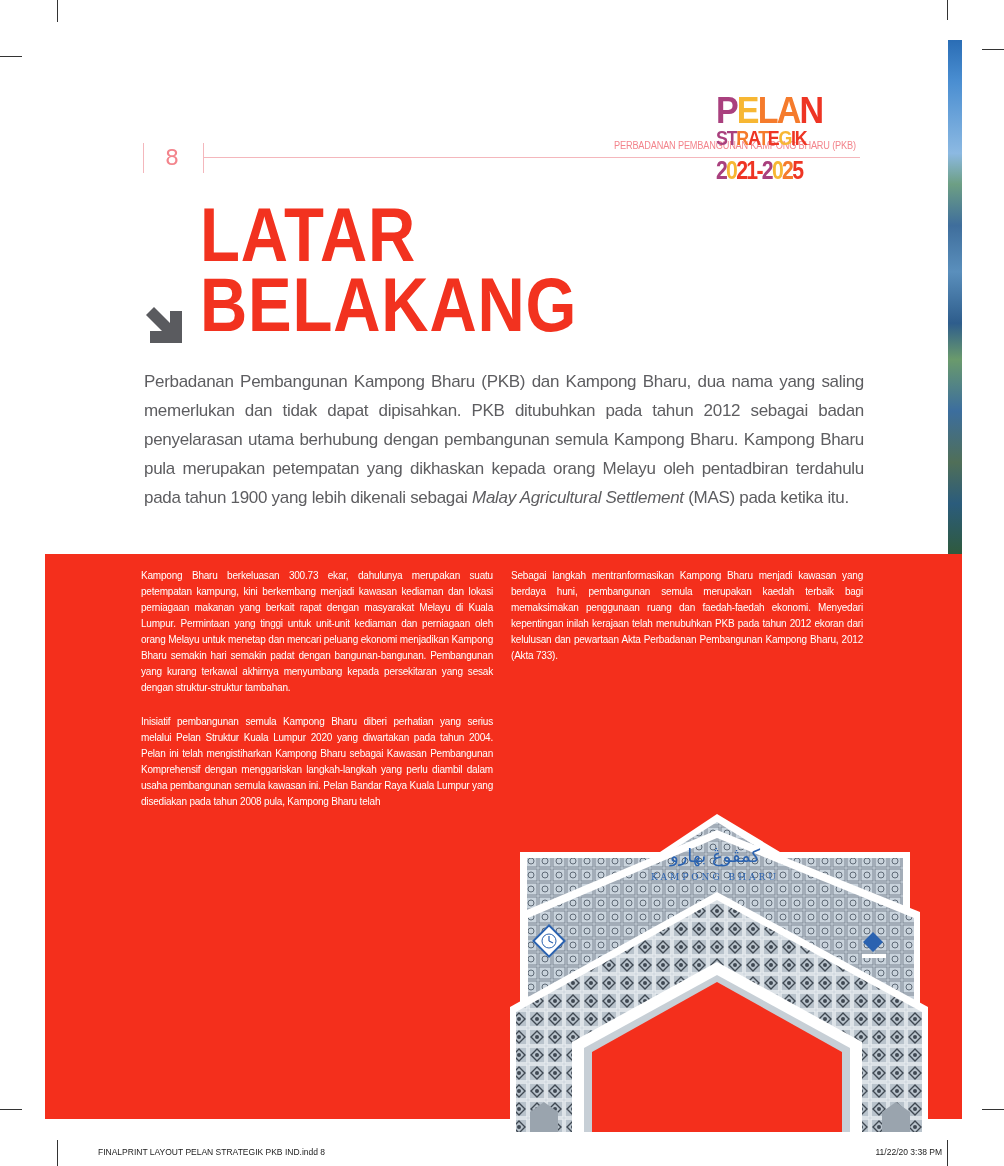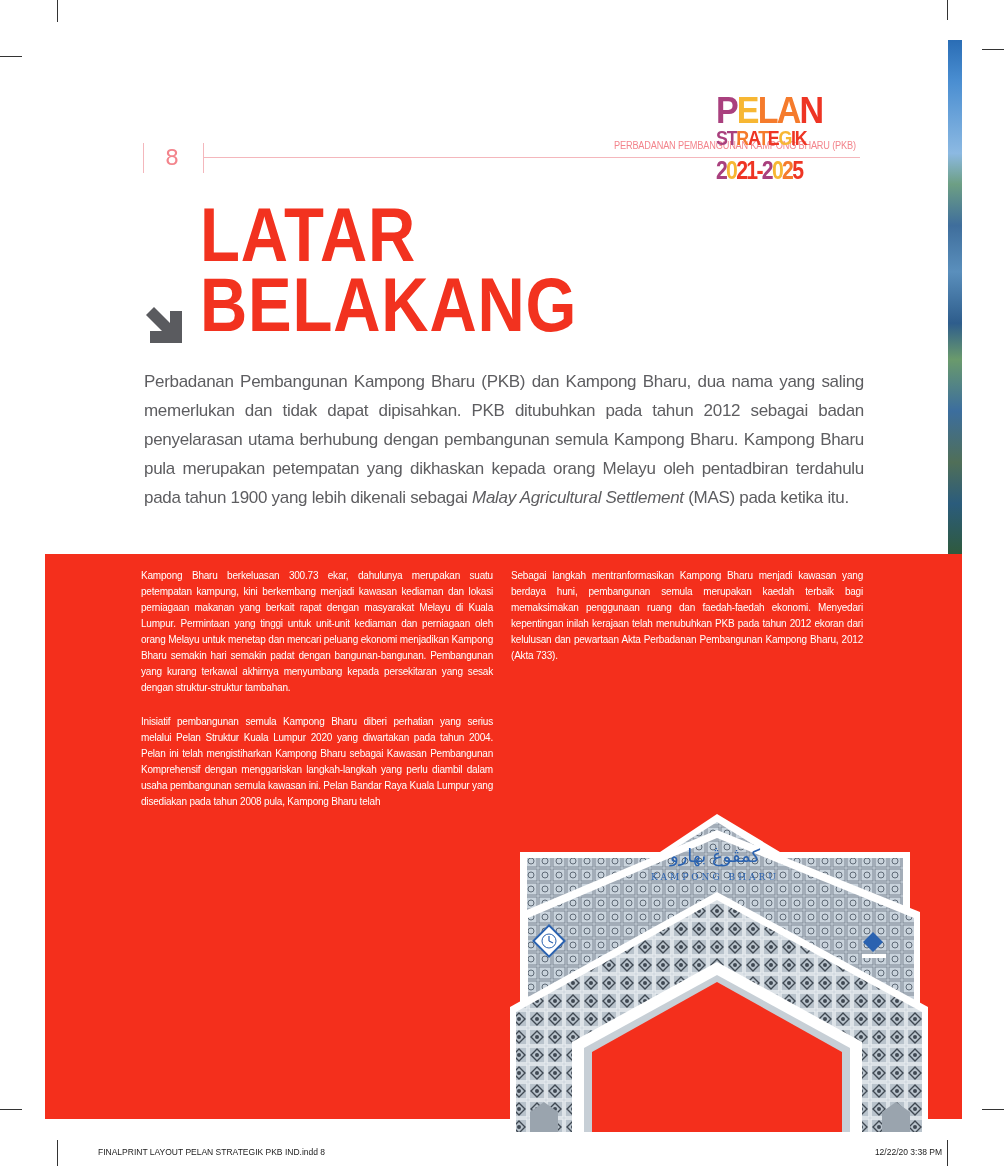--- a/index.html
+++ b/index.html
@@ -127,14 +127,14 @@
     <path d="M363 120 L373 130 L363 140 L353 130 Z M363 126 L367 130 L363 134 L359 130 Z" fill="#2a62b0"></path>
     <rect x="352" y="142" width="24" height="4" fill="#ffffff"></rect>
   </g>
 
   <polygon points="20,320 20,300 34,290 48,300 48,320" fill="#9aa4ae"></polygon>
   <polygon points="372,320 372,300 386,290 400,300 400,320" fill="#9aa4ae"></polygon>
 </svg>
 
 <div class="footer-bar-left"></div>
 <div class="footer-file">FINALPRINT LAYOUT PELAN STRATEGIK PKB IND.indd   8</div>
-<div class="footer-date">12/22/20   3:38 PM</div>
+<div class="footer-date">11/22/20   3:38 PM</div>
 <div class="footer-bar-right"></div>
 
 </body></html>

